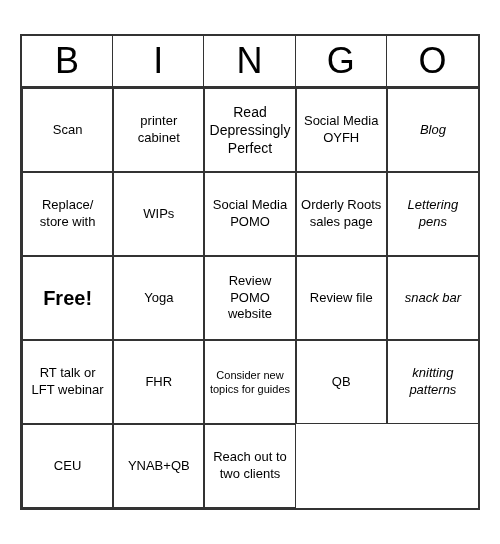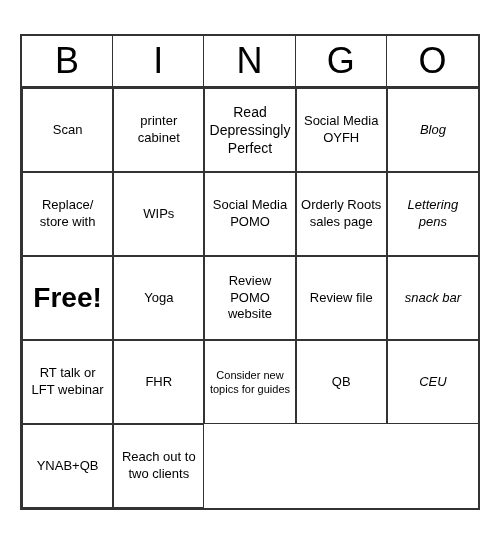--- a/index.html
+++ b/index.html
@@ -110,21 +110,21 @@
       <div class="bingo-cell">
         <span class="bingo-cell-inner">Social Media POMO</span>
       </div>
       <div class="bingo-cell">
         <span class="bingo-cell-inner">Orderly Roots sales page</span>
       </div>
       <div class="bingo-cell">
         <span class="bingo-cell-inner">Lettering pens</span>
       </div>
       <div class="bingo-cell free-cell">
-        <span class="bingo-cell-inner" style="font-size: 28px; font-weight: bold;">Free!</span>
+        <span class="bingo-cell-inner" style="font-size: 20px; font-weight: bold;">Free!</span>
       </div>
       <div class="bingo-cell">
         <span class="bingo-cell-inner">Yoga</span>
       </div>
       <div class="bingo-cell">
         <span class="bingo-cell-inner">Review POMO website</span>
       </div>
       <div class="bingo-cell">
         <span class="bingo-cell-inner">Review file</span>
       </div>
@@ -137,20 +137,23 @@
       <div class="bingo-cell">
         <span class="bingo-cell-inner">FHR</span>
       </div>
       <div class="bingo-cell">
         <span class="bingo-cell-inner" style="font-size: 11px;">Consider new topics for guides</span>
       </div>
       <div class="bingo-cell">
         <span class="bingo-cell-inner">QB</span>
       </div>
       <div class="bingo-cell">
+        <span class="bingo-cell-inner">knitting patterns</span>
+      </div>
+      <div class="bingo-cell">
         <span class="bingo-cell-inner">CEU</span>
       </div>
       <div class="bingo-cell">
         <span class="bingo-cell-inner">YNAB+QB</span>
       </div>
       <div class="bingo-cell">
         <span class="bingo-cell-inner">Reach out to two clients</span>
       </div>
     </div>
 </div>

